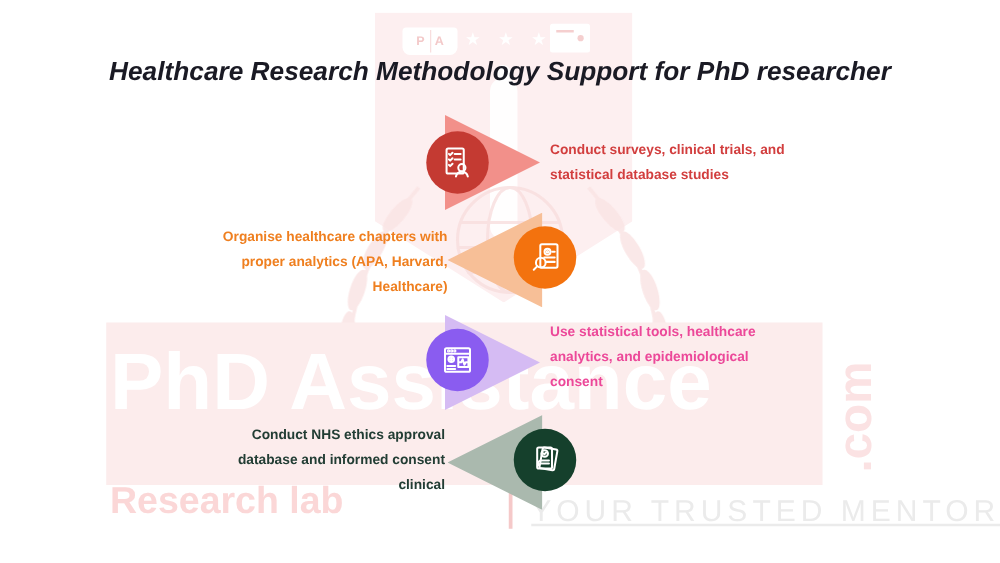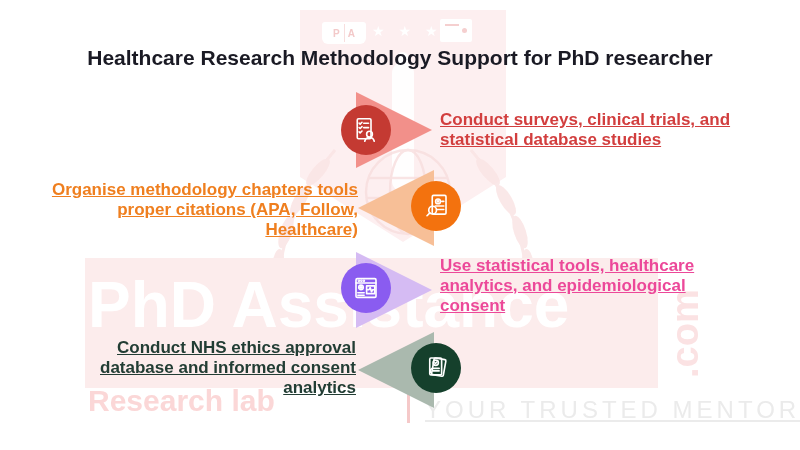--- a/index.html
+++ b/index.html
@@ -25,28 +25,28 @@
   .band{left:85px;top:258px;width:573px;height:130px;background:#fcecec;}
   .brand-main{left:88px;top:268px;font-size:64px;font-weight:bold;color:#ffffff;white-space:nowrap;z-index:2;}
   .brand-tld{left:664px;top:378px;transform:rotate(-90deg);transform-origin:0 0;
              font-size:38px;font-weight:bold;color:#fbe2e3;white-space:nowrap;}
   .brand-sub{left:88px;top:384px;font-size:30px;font-weight:bold;color:#fbd7d7;white-space:nowrap;}
   .wm-divider{left:407px;top:387px;width:3px;height:36px;background:#f5c9c9;}
   .tagline{left:425px;top:396px;font-size:24px;letter-spacing:4px;color:#ebebeb;white-space:nowrap;text-decoration:underline;}
 
   
   .title{left:0;top:46px;width:800px;text-align:center;font-size:21px;font-weight:bold;
-         color:#1a1a24;z-index:5;}
+         color:#1a1a24;z-index:5;font-style:italic;}
 
   
   .tri{width:76px;height:76px;z-index:3;}
   .tri-right{clip-path:polygon(0 0,100% 50%,0 100%);}
   .tri-left{clip-path:polygon(100% 0,100% 100%,0 50%);}
   .circ{width:50px;height:50px;border-radius:50%;z-index:4;display:flex;align-items:center;justify-content:center;}
-  .itext{z-index:4;font-size:17px;font-weight:600;line-height:20px;text-decoration:underline;}
+  .itext{z-index:4;font-size:11px;font-weight:600;line-height:20px;}
   .itext div{white-space:nowrap;}
 
   .tri1{left:356px;top:92px;background:#f2908a;}
   .circ1{left:341px;top:105px;background:#c43a32;}
   .text1{left:440px;top:110px;text-align:left;color:#d23e3e;}
 
   .tri2{left:358px;top:170px;background:#f7bf97;}
   .circ2{left:411px;top:181px;background:#f3720e;}
   .text2{right:442px;top:180px;text-align:right;color:#ef7f1f;}
 
@@ -145,22 +145,22 @@
       <circle cx="13.6" cy="8.3" r="1.9"></circle>
         <circle cx="13.6" cy="8.3" r="0.5"></circle>
       <line x1="16.6" y1="8.3" x2="18.2" y2="8.3"></line>
       <line x1="11.5" y1="12" x2="18.2" y2="12"></line>
       <line x1="12.5" y1="14.8" x2="18.2" y2="14.8"></line>
       <circle cx="9.3" cy="15.3" r="3.1"></circle>
       <line x1="7.1" y1="17.5" x2="4.8" y2="19.8"></line>
     </svg>
   </div>
   <div class="abs itext text2">
-    <div>Organise methodology chapters tools</div>
-    <div>proper citations (APA, Follow,</div>
+    <div>Organise healthcare chapters with</div>
+    <div>proper analytics (APA, Harvard,</div>
     <div>Healthcare)</div>
   </div>
 
   <div class="abs tri tri-right tri3"></div>
   <div class="abs circ circ3">
     <svg class="icon-svg" viewBox="0 0 24 24">
       <rect x="4" y="4.5" width="16" height="15" rx="1"></rect>
       <line x1="4" y1="8" x2="20" y2="8"></line>
       <circle cx="6.3" cy="6.2" r="0.4"></circle>
         <circle cx="8.3" cy="6.2" r="0.4"></circle>
@@ -188,16 +188,16 @@
       <circle cx="11.8" cy="7.8" r="2.1"></circle>
       <polyline points="11,7.8 11.6,8.4 12.7,7.2"></polyline>
       <line x1="9.5" y1="12.3" x2="14.5" y2="12.3"></line>
       <line x1="9.5" y1="14.3" x2="14.5" y2="14.3"></line>
       <path d="M9,12.3 l-1.4,1 v2.2"></path>
     </svg>
   </div>
   <div class="abs itext text4">
     <div>Conduct NHS ethics approval</div>
     <div>database and informed consent</div>
-    <div>analytics</div>
+    <div>clinical</div>
   </div>
 
 </div>
 
 </body></html>

